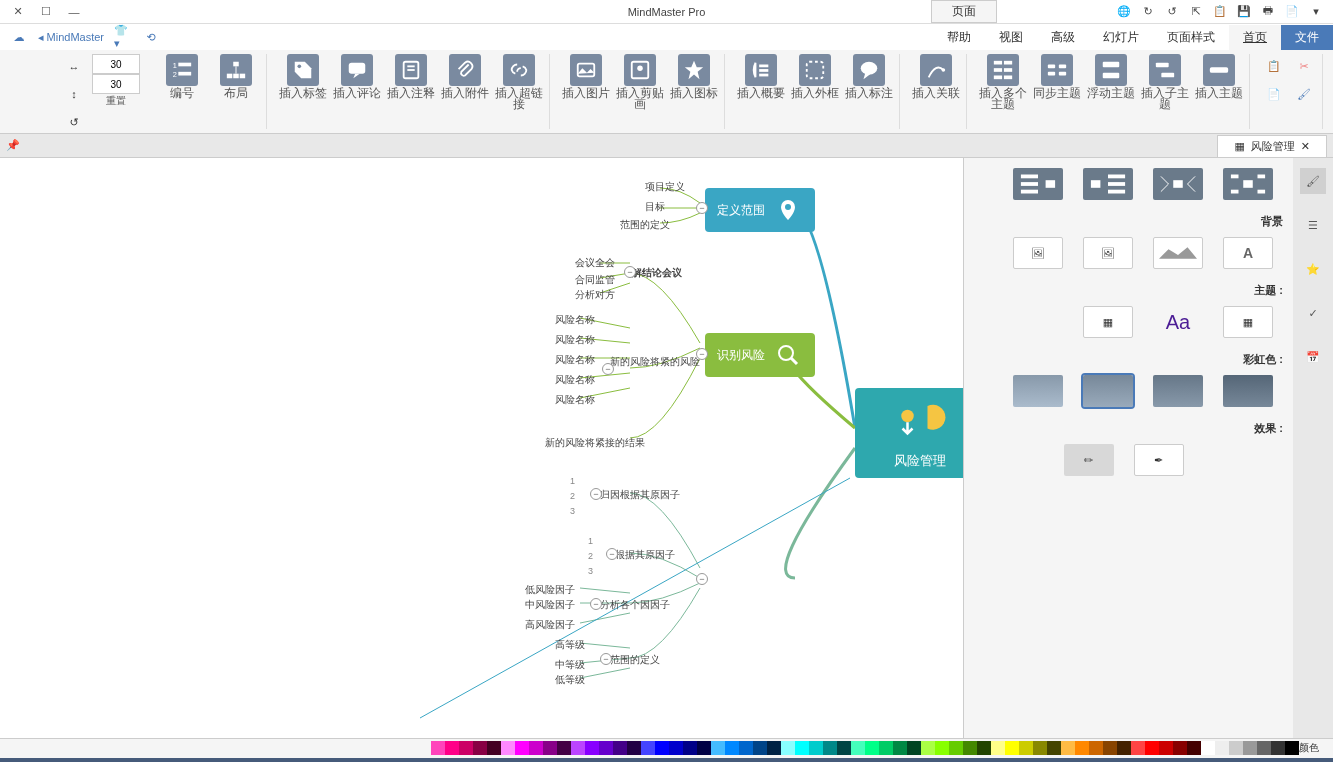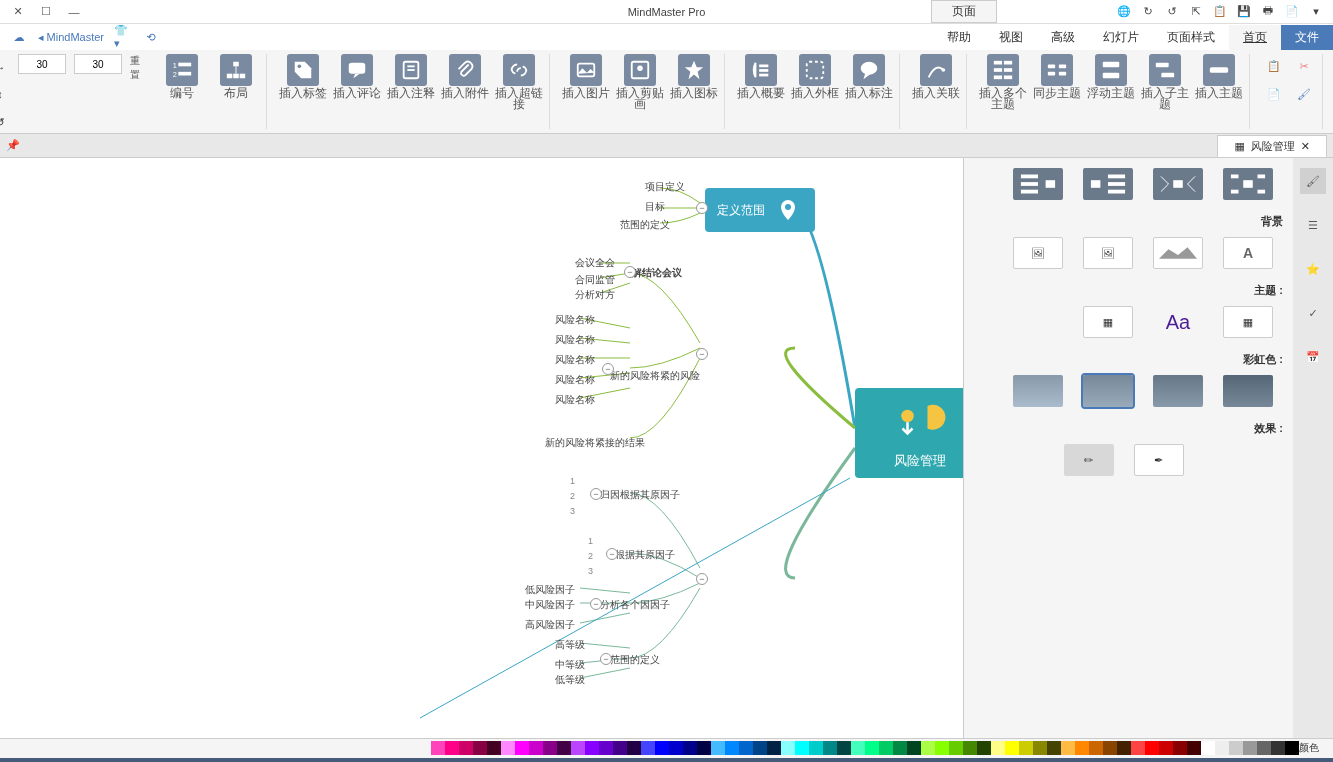--- a/index.html
+++ b/index.html
@@ -308,21 +308,21 @@
             <text x="2" y="10" font-size="8" fill="#fff">1</text>
             <rect x="8" y="4" width="14" height="4"></rect>
             <text x="2" y="20" font-size="8" fill="#fff">2</text>
             <rect x="8" y="14" width="14" height="4"></rect>
           </svg>
         </div>
         <span class="ribbon-label">编号</span>
       </div>
   </div>
   <div class="ribbon-group">
-    <div style="display:flex;flex-direction:row;gap:8px;">
+    <div style="display:flex;flex-direction:column;gap:0;">
       <input class="num-input" value="30" style="">
       <input class="num-input" value="30" style="">
       <span style="font-size:10px;color:#555;text-align:center">重置</span>
     </div>
     <div class="ribbon-small">
       <span class="ribbon-small-btn">↔</span>
       <span class="ribbon-small-btn">↕</span>
       <span class="ribbon-small-btn">↺</span>
     </div>
   </div>
@@ -412,27 +412,36 @@
             <path d="M12 2 A7 7 0 0 1 19 9 C19 15 12 22 12 22 S5 15 5 9 A7 7 0 0 1 12 2 Z"></path>
             <circle cx="12" cy="9" r="3" fill="#3aa6c4"></circle>
           </svg>
         </span>
     </div>
     <div class="collapse" style="left:696px;top:44px">−</div>
     <div class="leaf" style="left:645px;top:22px">项目定义</div>
     <div class="leaf" style="left:645px;top:42px">目标</div>
     <div class="leaf" style="left:620px;top:60px">范围的定义</div>
 
+    <div class="node" style="background:#8abd3f;left:705px;top:175px;height:44px">
+      <span>识别风险</span>
+      <span class="node-icon">
+          <svg viewBox="0 0 24 24">
+            <circle cx="10" cy="10" r="7" fill="none" stroke="#fff" stroke-width="2"></circle>
+            <line x1="15" y1="15" x2="21" y2="21" stroke="#fff" stroke-width="3"></line>
+          </svg>
+        </span>
+    </div>
     <div class="collapse" style="left:696px;top:190px">−</div>
     <div class="leaf" style="left:632px;top:108px;font-weight:bold">解结论会议</div>
     <div class="collapse" style="left:624px;top:108px">−</div>
     <div class="leaf" style="left:575px;top:98px">会议全会</div>
     <div class="leaf" style="left:575px;top:115px">合同监管</div>
     <div class="leaf" style="left:575px;top:130px">分析对方</div>
-    <div class="leaf" style="left:610px;top:211px">新的风险将紧的风险</div>
+    <div class="leaf" style="left:610px;top:197px">新的风险将紧的风险</div>
     <div class="collapse" style="left:624px;top:205px;left:602px">−</div>
     <div class="leaf" style="left:555px;top:155px">风险名称</div>
     <div class="leaf" style="left:555px;top:175px">风险名称</div>
     <div class="leaf" style="left:555px;top:195px">风险名称</div>
     <div class="leaf" style="left:555px;top:215px">风险名称</div>
     <div class="leaf" style="left:555px;top:235px">风险名称</div>
     <div class="leaf" style="left:545px;top:278px">新的风险将紧接的结果</div>
 
     <div class="collapse" style="left:696px;top:415px">−</div>
     <div class="leaf" style="left:600px;top:330px">归因根据其原因子</div>

